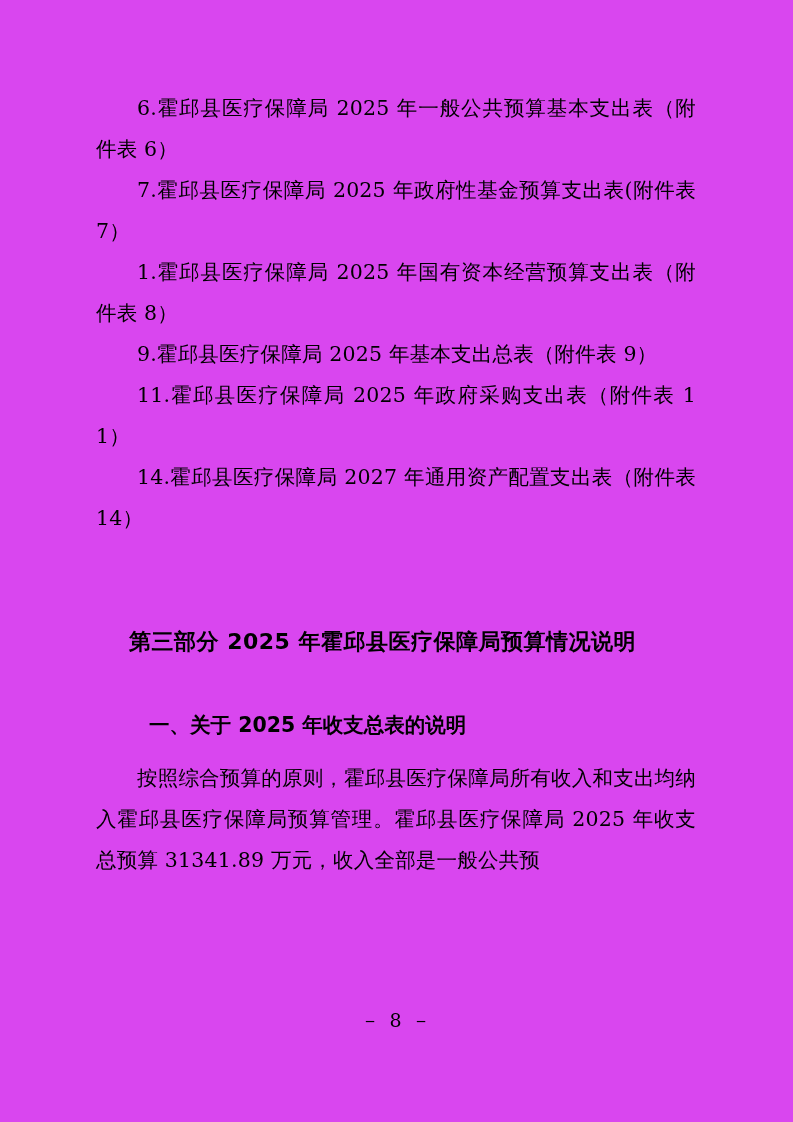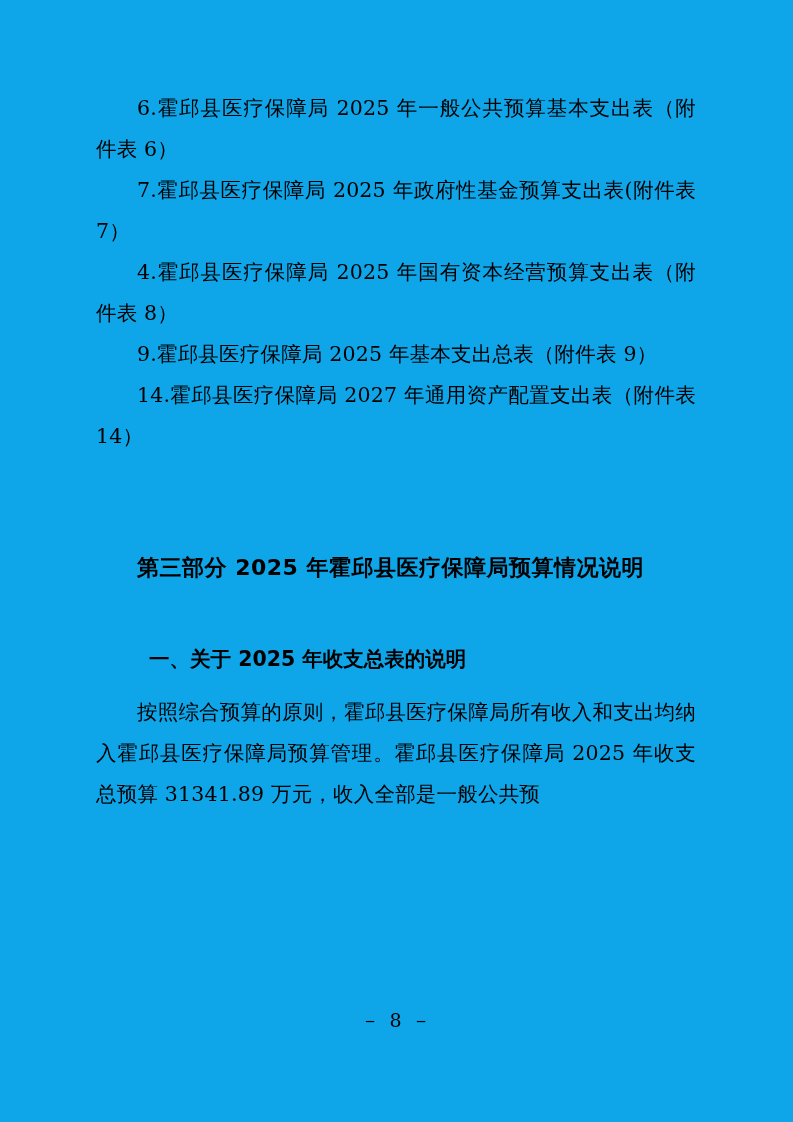--- a/index.html
+++ b/index.html
@@ -4,21 +4,21 @@
 <style>
   html, body {
     margin: 0;
     padding: 0;
     background: #ffffff;
   }
   .page {
     width: 793px;
     height: 1122px;
     position: relative;
-    background: #0ea5e9;
+    background: #d946ef;
     box-sizing: border-box;
     font-family: "DejaVu Serif", "Liberation Serif", serif;
     color: #000000;
     overflow: hidden;
   }
   .content {
     position: absolute;
     left: 96px;
     top: 88px;
     width: 600px;
@@ -42,21 +42,21 @@
   .spacer-lg {
     height: 82px;
   }
   .section-title {
     font-family: "DejaVu Sans", "Liberation Sans", sans-serif;
     font-weight: bold;
     font-size: 22px;
     line-height: 42px;
     text-indent: 33px;
     letter-spacing: 0.5px;
-    margin: 8px;
+    margin: 0;
   }
   .spacer-md {
     height: 30px;
   }
   .sub-title {
     font-family: "DejaVu Sans", "Liberation Sans", sans-serif;
     font-weight: bold;
     font-size: 20.5px;
     line-height: 41px;
     text-indent: 41px;
@@ -75,22 +75,23 @@
 </style>
 </head>
 <body>
 
 <div class="page">
   <div class="content">
 
     <div class="list-block">
       <p class="para indent">6.霍邱县医疗保障局 2025 年一般公共预算基本支出表（附件表 6）</p>
       <p class="para indent">7.霍邱县医疗保障局 2025 年政府性基金预算支出表(附件表 7）</p>
-      <p class="para indent">4.霍邱县医疗保障局 2025 年国有资本经营预算支出表（附件表 8）</p>
+      <p class="para indent">1.霍邱县医疗保障局 2025 年国有资本经营预算支出表（附件表 8）</p>
       <p class="para indent">9.霍邱县医疗保障局 2025 年基本支出总表（附件表 9）</p>
+      <p class="para indent">11.霍邱县医疗保障局 2025 年政府采购支出表（附件表 11）</p>
       <p class="para indent">14.霍邱县医疗保障局 2027 年通用资产配置支出表（附件表 14）</p>
     </div>
 
     <div class="spacer-lg"></div>
 
     <h1 class="section-title">第三部分    2025 年霍邱县医疗保障局预算情况说明</h1>
 
     <div class="spacer-md"></div>
 
     <h2 class="sub-title">一、关于 2025 年收支总表的说明</h2>

